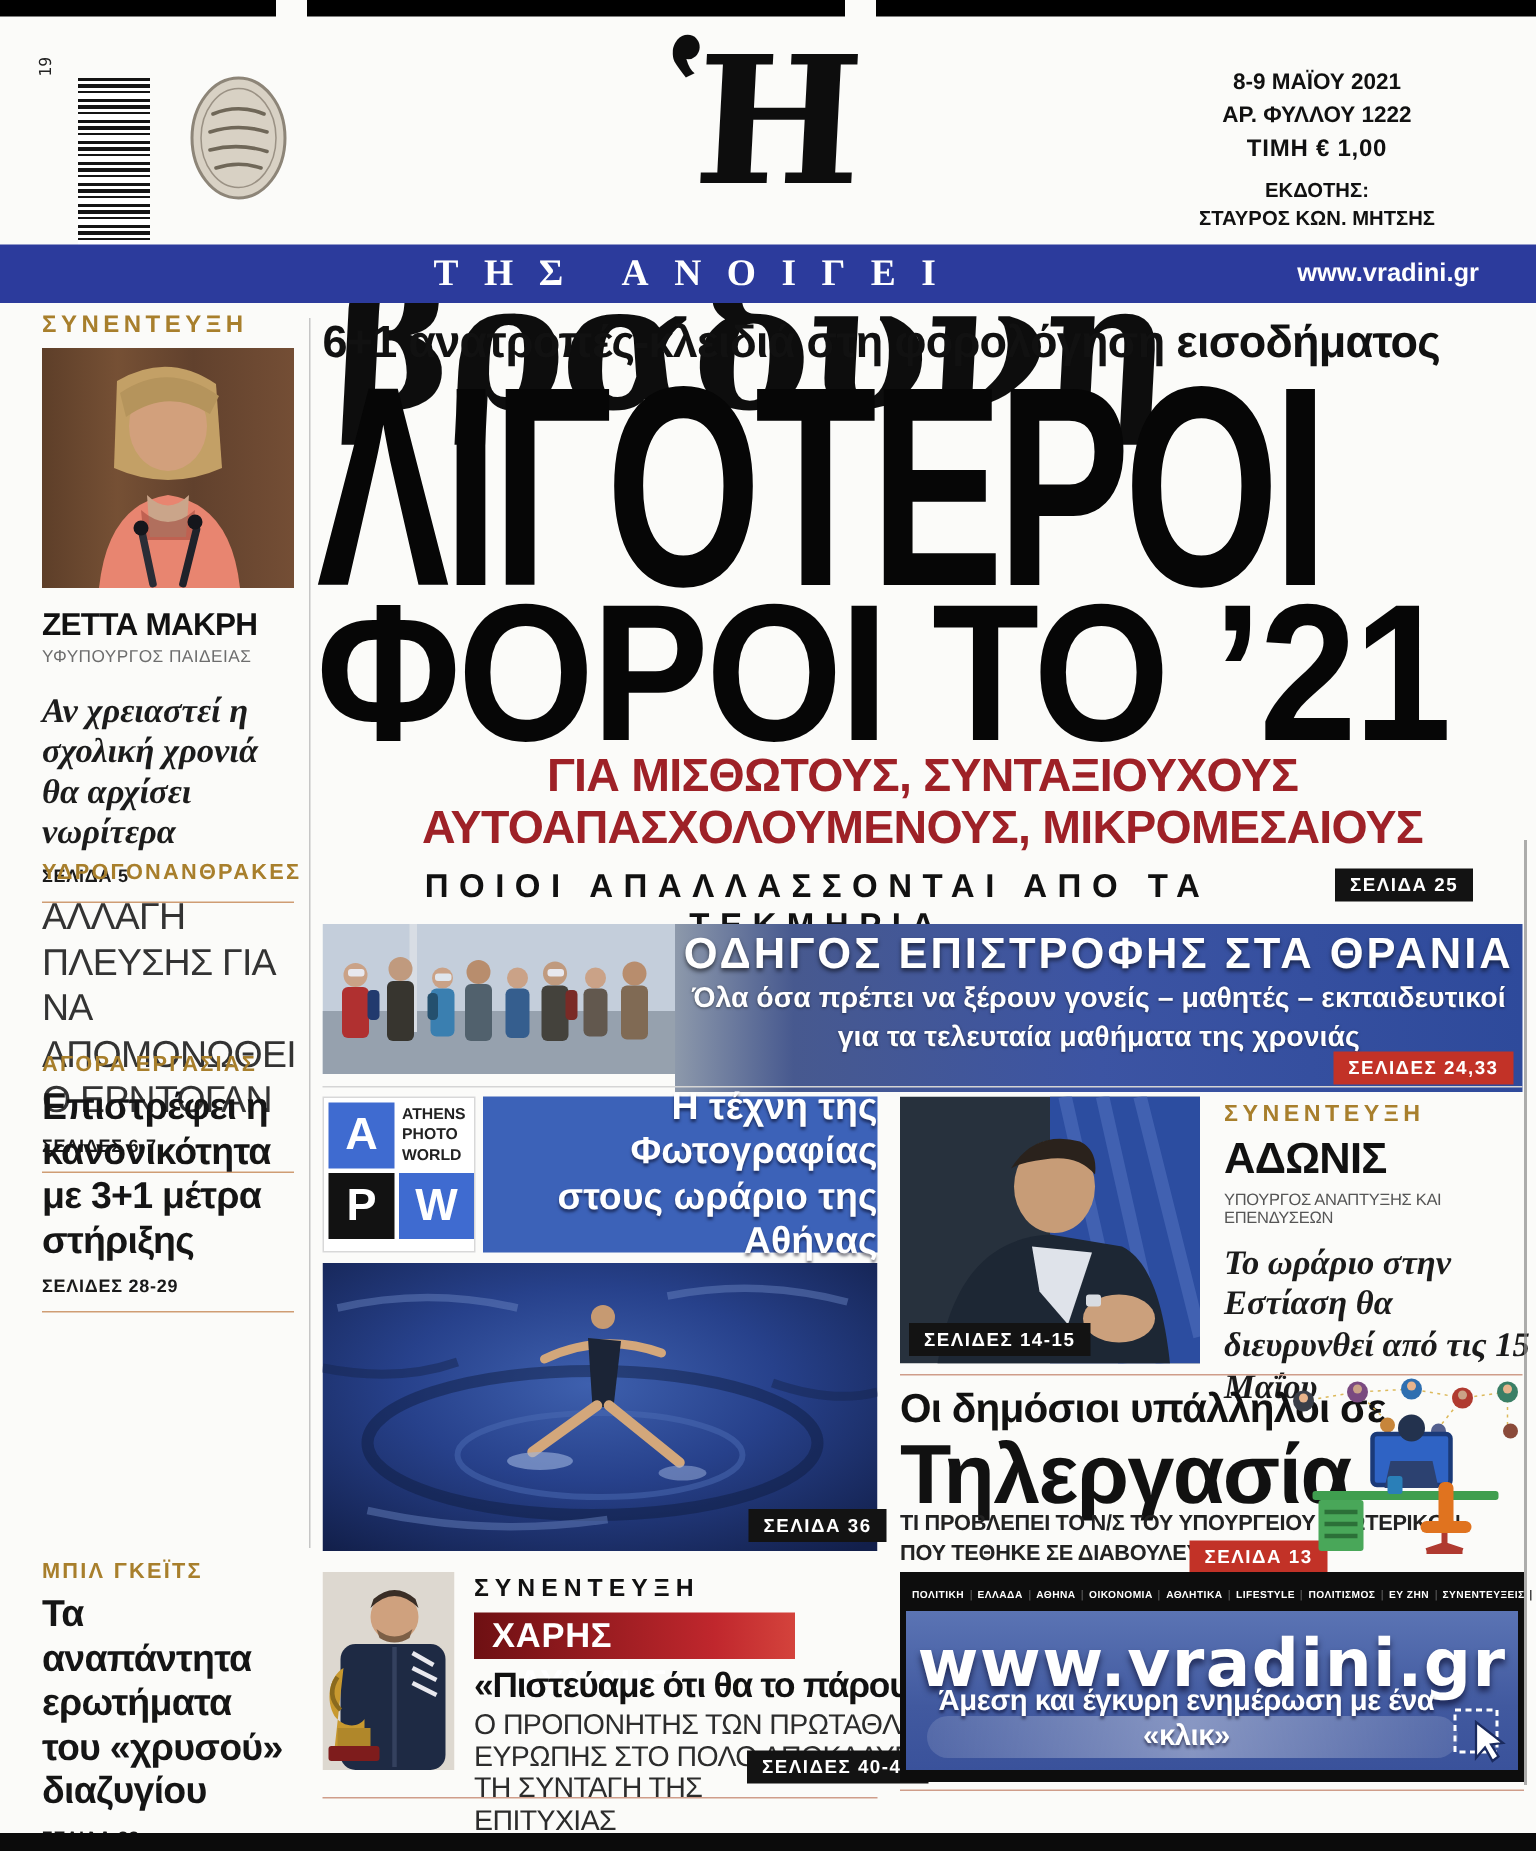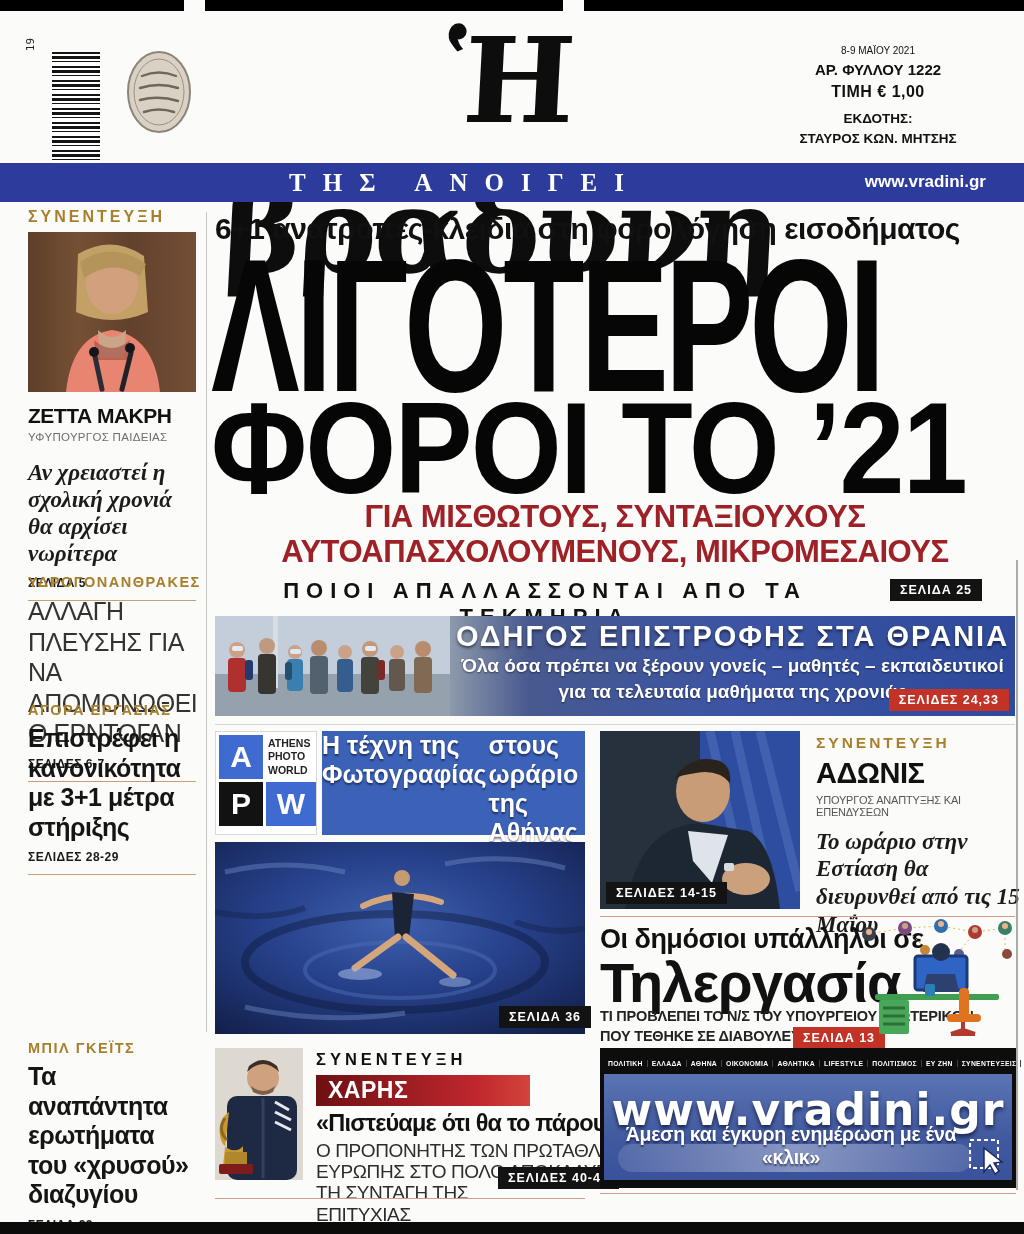--- a/index.html
+++ b/index.html
@@ -19,21 +19,21 @@
   .barcode-bars{position:absolute;left:22px;top:22px;width:48px;height:126px;background:
     repeating-linear-gradient(180deg,#141414 0 2px,#fff 2px 4px,#141414 4px 7px,#fff 7px 9px,#141414 9px 10px,#fff 10px 14px);}
   .barcode-num{position:absolute;left:-34px;top:78px;width:140px;transform:rotate(-90deg);transform-origin:center;
     font-family:"DejaVu Sans Mono",monospace;font-size:11px;letter-spacing:1px;color:#222;text-align:center;}
   .barcode-small{position:absolute;left:-6px;top:8px;transform:rotate(-90deg);font-family:"DejaVu Sans Mono",monospace;
     font-size:11px;color:#222;}
   .coin{left:126px;top:50px;width:66px;height:84px;}
   .masthead{left:180px;top:6px;width:650px;text-align:center;font-family:"DejaVu Serif",serif;
     font-weight:bold;font-size:118px;line-height:150px;letter-spacing:-3px;color:#0d0d0d;transform:skewX(-3deg);}
   .pubinfo{left:762px;top:44px;width:232px;text-align:center;line-height:1.45;}
-  .pubinfo .d1{font-size:10px;font-weight:normal;}
+  .pubinfo .d1{font-size:15px;font-weight:bold;}
   .pubinfo .d2{font-size:15px;font-weight:bold;}
   .pubinfo .d3{font-size:16px;font-weight:bold;letter-spacing:.5px;}
   .pubinfo .d4{font-size:13.5px;font-weight:bold;margin-top:6px;}
   .pubinfo .d5{font-size:13.5px;font-weight:bold;}
   .edition-bar{left:0;top:163px;width:1024px;height:39px;background:#2c3b9c;}
   .edition-text{position:absolute;left:205px;top:6px;width:520px;text-align:center;color:#fff;
     font-family:"Liberation Serif",serif;font-weight:bold;font-size:25px;letter-spacing:17px;}
   .edition-site{position:absolute;right:38px;top:9px;color:#fff;font-weight:bold;font-size:17px;}
 
   
@@ -55,39 +55,39 @@
   .hl{font-weight:bold;white-space:nowrap;transform-origin:0 0;color:#060606;}
   .hl1{left:211px;top:230px;font-size:190px;line-height:1;letter-spacing:-6px;transform:scaleX(.70);}
   .hl2{left:211px;top:383px;font-size:130px;line-height:1;letter-spacing:-2px;transform:scaleX(.90);}
   .redsub{left:215px;width:800px;text-align:center;font-weight:bold;font-size:31px;color:#9e2127;letter-spacing:-.5px;}
   .strap{left:215px;top:578px;width:660px;text-align:center;font-weight:bold;font-size:22px;letter-spacing:7px;}
   .badge{background:#131313;color:#fff;font-weight:bold;font-size:12.5px;padding:4px 10px;letter-spacing:1px;}
   .badge.red{background:#c23227;}
   .strap-badge{left:890px;top:579px;}
 
   
-  .school{left:215px;top:616px;width:800px;height:100px;display:flex;}
+  .school{left:215px;top:616px;width:800px;height:112px;display:flex;}
   .school-photo{width:235px;height:100px;flex:none;}
   .school-panel{flex:1;position:relative;background:linear-gradient(90deg,#8d99ab 0,#47598f 14%,#3c54a3 50%,#2e4a9b 100%);
     color:#fff;text-align:center;padding-top:4px;}
   .school-title{font-weight:bold;font-size:29px;letter-spacing:2px;text-shadow:0 2px 3px rgba(0,0,0,.55);}
   .school-sub{font-weight:bold;font-size:19px;line-height:1.35;text-shadow:0 1px 2px rgba(0,0,0,.5);}
   .school-badge{position:absolute;right:6px;bottom:5px;}
   .rule-light{height:1px;background:#d5d5d5;}
   .rule-red{height:1px;background:#cf9d8a;}
 
   
   .apw-box{left:215px;top:731px;width:102px;height:104px;background:#fff;border:1px solid #d8d8d8;padding:3px;}
   .apw-grid{display:grid;grid-template-columns:44px 50px;grid-template-rows:44px 44px;gap:3px;}
   .apw-cell{display:flex;align-items:center;justify-content:center;font-weight:bold;font-size:30px;color:#fff;}
   .apw-blue{background:#3f6bd0;}
   .apw-black{background:#121212;}
   .apw-brand{font-weight:bold;font-size:10.5px;line-height:1.25;color:#222;padding-left:2px;align-self:center;}
-  .apw-cap{left:322px;top:731px;width:263px;height:104px;background:#3c62b8;color:#fff;text-align:left;
-    display:flex;flex-direction:row;justify-content:center;gap:2px;}
+  .apw-cap{left:322px;top:731px;width:263px;height:104px;background:#3c62b8;color:#fff;text-align:right;
+    display:flex;flex-direction:column;justify-content:center;gap:2px;}
   .apw-cap div{font-weight:bold;font-size:25px;text-shadow:0 2px 2px rgba(0,0,20,.5);}
   .dancer{left:215px;top:842px;width:370px;height:192px;}
   .dancer-badge{left:499px;top:1006px;}
 
   
   .adonis-photo{left:600px;top:731px;width:200px;height:178px;}
   .adonis-badge{left:606px;top:882px;}
   .adonis-text{left:816px;top:734px;width:204px;}
   .a-label{font-weight:bold;font-size:15.5px;letter-spacing:3px;color:#a87f2c;}
   .a-name{font-weight:bold;font-size:29px;line-height:1.1;letter-spacing:-.5px;margin-top:6px;}

